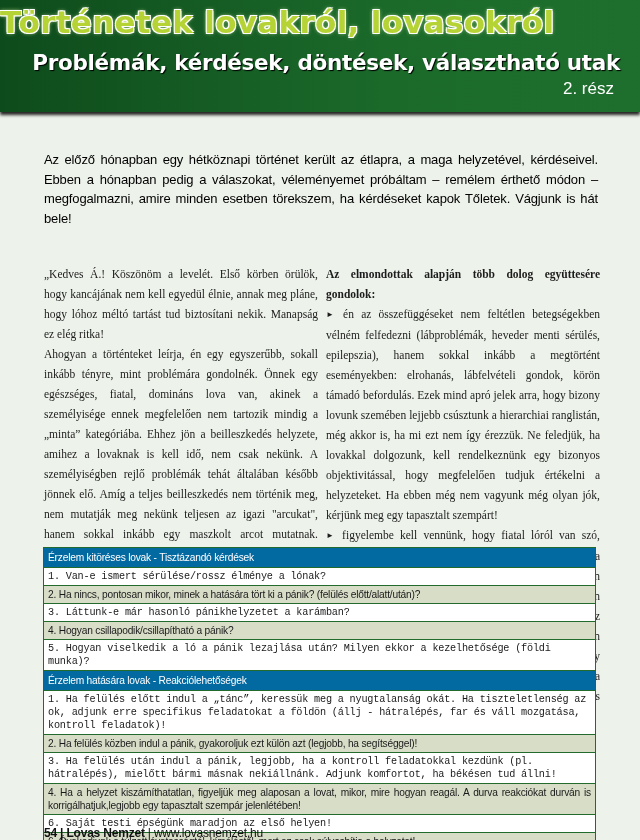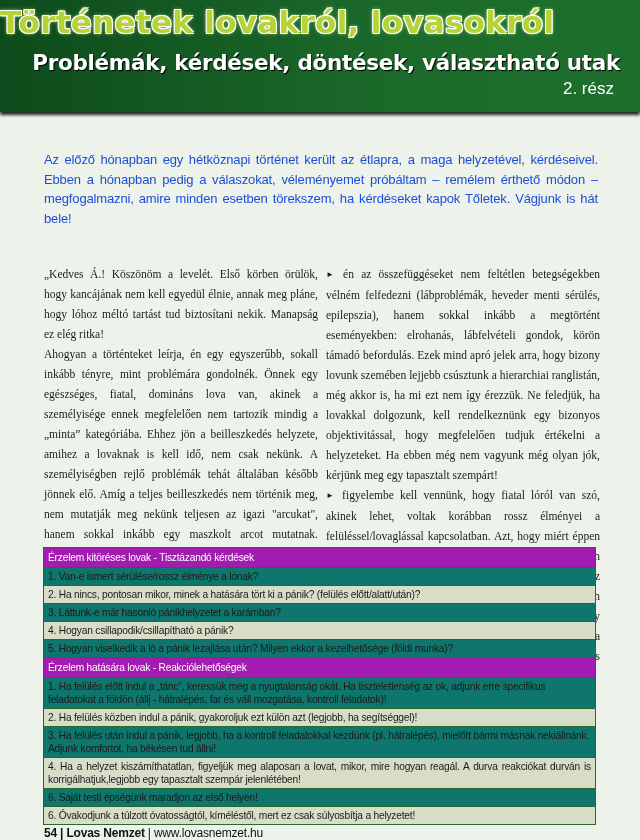--- a/index.html
+++ b/index.html
@@ -6,31 +6,31 @@
   body{width:640px;height:840px;background:#edf2ea;position:relative;overflow:hidden;font-family:"Liberation Serif",serif;color:#1c1c1c;}
   .header{position:absolute;left:0;top:0;width:640px;height:112px;
     background:linear-gradient(90deg,#0e4b1c 0%,#1b6a2a 60%,#1e6f2d 100%);
     box-shadow:0 3px 3px rgba(0,0,0,0.85);}
   .title{position:absolute;left:0;width:640px;top:4px;font-family:"DejaVu Sans",sans-serif;font-weight:bold;font-size:31px;
     color:#b5d334;letter-spacing:0.3px;
     text-shadow:-1px -1px 0 #fff,1px -1px 0 #fff,-1px 1px 0 #fff,1px 1px 0 #fff,0 0 4px #d9f0a0;}
   .subtitle{position:absolute;right:20px;top:50px;font-family:"DejaVu Sans",sans-serif;font-weight:bold;font-size:21.5px;color:#fff;
     text-shadow:1px 1px 1px #000;letter-spacing:-0.3px;}
   .part{position:absolute;right:26px;top:79px;font-family:"Liberation Sans",sans-serif;font-size:17px;color:#fff;}
-  .intro{position:absolute;left:44px;top:150px;width:554px;font-family:"Liberation Sans",sans-serif;font-size:13px;line-height:19.5px;color:#1d4ed8;text-align:justify;letter-spacing:-0.15px;}
+  .intro{position:absolute;left:44px;top:150px;width:554px;font-family:"Liberation Sans",sans-serif;font-size:13px;line-height:19.5px;color:#000000;text-align:justify;letter-spacing:-0.15px;}
   .col{position:absolute;top:229px;width:274px;font-size:11.5px;line-height:20px;text-align:justify;margin-top:35px;}
   .col p{margin:0;}
   .col-left{left:44px;}
   .col-right{left:326px;}
   .col .lead{font-weight:bold;}
   .arrow{font-size:8px;vertical-align:1px;margin-right:2px;}
   table.box{position:absolute;left:43px;top:547px;width:553px;border-collapse:collapse;font-family:"Liberation Sans",sans-serif;font-size:10.2px;line-height:13px;letter-spacing:-0.2px;}
   table.box td{border:1.5px solid #236b2d;padding:2px 4px;color:#1a1a1a;}
-  table.box tr.head td{background:#a21caf;color:#fff;padding:3px 4px;}
-  table.box tr.odd td{background:#0f766e;}
+  table.box tr.head td{background:#0369a1;color:#fff;padding:3px 4px;}
+  table.box tr.odd td{background:#ffffff;font-family:Liberation Mono, monospace;}
   table.box tr.even td{background:#d8ddc8;}
   table.box td.just{text-align:justify;}
   .footer{position:absolute;left:44px;top:826px;font-family:"Liberation Sans",sans-serif;font-size:12px;color:#111;letter-spacing:-0.2px;}
   .footer b{font-weight:bold;}
 </style>
 </head>
 <body>
 
 <div class="header">
   <div class="title">Történetek lovakról, lovasokról</div>
@@ -39,20 +39,21 @@
 </div>
 
 <div class="intro">Az előző hónapban egy hétköznapi történet került az étlapra, a maga helyzetével, kérdéseivel. Ebben a hónapban pedig a válaszokat, véleményemet próbáltam – remélem érthető módon – megfogalmazni, amire minden esetben törekszem, ha kérdéseket kapok Tőletek. Vágjunk is hát bele!</div>
 
 <div class="col col-left">
   <p>„Kedves Á.! Köszönöm a levelét. Első körben örülök, hogy kancájának nem kell egyedül élnie, annak meg pláne, hogy lóhoz méltó tartást tud biztosítani nekik. Manapság ez elég ritka!</p>
   <p>Ahogyan a történteket leírja, én egy egyszerűbb, sokall inkább tényre, mint problémára gondolnék. Önnek egy egészséges, fiatal, domináns lova van, akinek a személyisége ennek megfelelően nem tartozik mindig a „minta” kategóriába. Ehhez jön a beilleszkedés helyzete, amihez a lovaknak is kell idő, nem csak nekünk. A személyiségben rejlő problémák tehát általában később jönnek elő. Amíg a teljes beilleszkedés nem történik meg, nem mutatják meg nekünk teljesen az igazi "arcukat", hanem sokkal inkább egy maszkolt arcot mutatnak. Egyrészt önvédelemből, másrészt, hogy teszteljenek minket, és így a kapott tapasztalataik alapján besoroljanak minket a hierarchiai „ranglistán”. Ahogyan elmondta, szerintem a lova egy domináns, extrovertált ló lehet, akinek élénk a mozgása és a gondolkodása is. Mindig igényel figyelmet, játékot, "akciót", sok inger kell a figyelmének lekötéséhez, illetve fenntartásához. Az ilyen ló nagy „probléma” tud lenni, ha nincs megfelelően kezelve, ha igen, akkor egyszerűen lehengerlően jó vele a munka.</p>
 </div>
 
 <div class="col col-right">
+  <p class="lead">Az elmondottak alapján több dolog együttesére gondolok:</p>
   <p><span class="arrow">►</span> <span>én az összefüggéseket nem feltétlen betegségekben vélném felfedezni (lábproblémák, heveder menti sérülés, epilepszia), hanem sokkal inkább a megtörtént eseményekben: elrohanás, lábfelvételi gondok, körön támadó befordulás. Ezek mind apró jelek arra, hogy bizony lovunk szemében lejjebb csúsztunk a hierarchiai ranglistán, még akkor is, ha mi ezt nem így érezzük. Ne feledjük, ha lovakkal dolgozunk, kell rendelkeznünk egy bizonyos objektivitással, hogy megfelelően tudjuk értékelni a helyzeteket. Ha ebben még nem vagyunk még olyan jók, kérjünk meg egy tapasztalt szempárt!</span></p>
   <p><span class="arrow">►</span> <span>figyelembe kell vennünk, hogy fiatal lóról van szó, akinek lehet, voltak korábban rossz élményei a felüléssel/lovaglással kapcsolatban. Azt, hogy miért éppen most jött ez elő, nem tudom látatlanban egészen pontosan megválaszolni. A lovaknak igen jó a memóriájuk és az asszociációs készségük, sokszor egy adott helyzetben olyan dolgokra gondolnak, amikre mi egyáltalán nem- így vál(hat)nak bizonyos viselkedésformák az ember számára érthetetlenné. Ilyenkor nincs más teendőnk, mint leülni, és megfigyelni. Mikor mi történik, miért, stb.?</span></p>
   <p><span class="arrow">►</span> <span>újonnan vásárolt lovak/csikók/ismeretlen ló esetében én</span></p>
 </div>
 
 <table class="box">
   <tbody>
       <tr class="head">
         <td>Érzelem kitöréses lovak - Tisztázandó kérdések</td>
       </tr>

